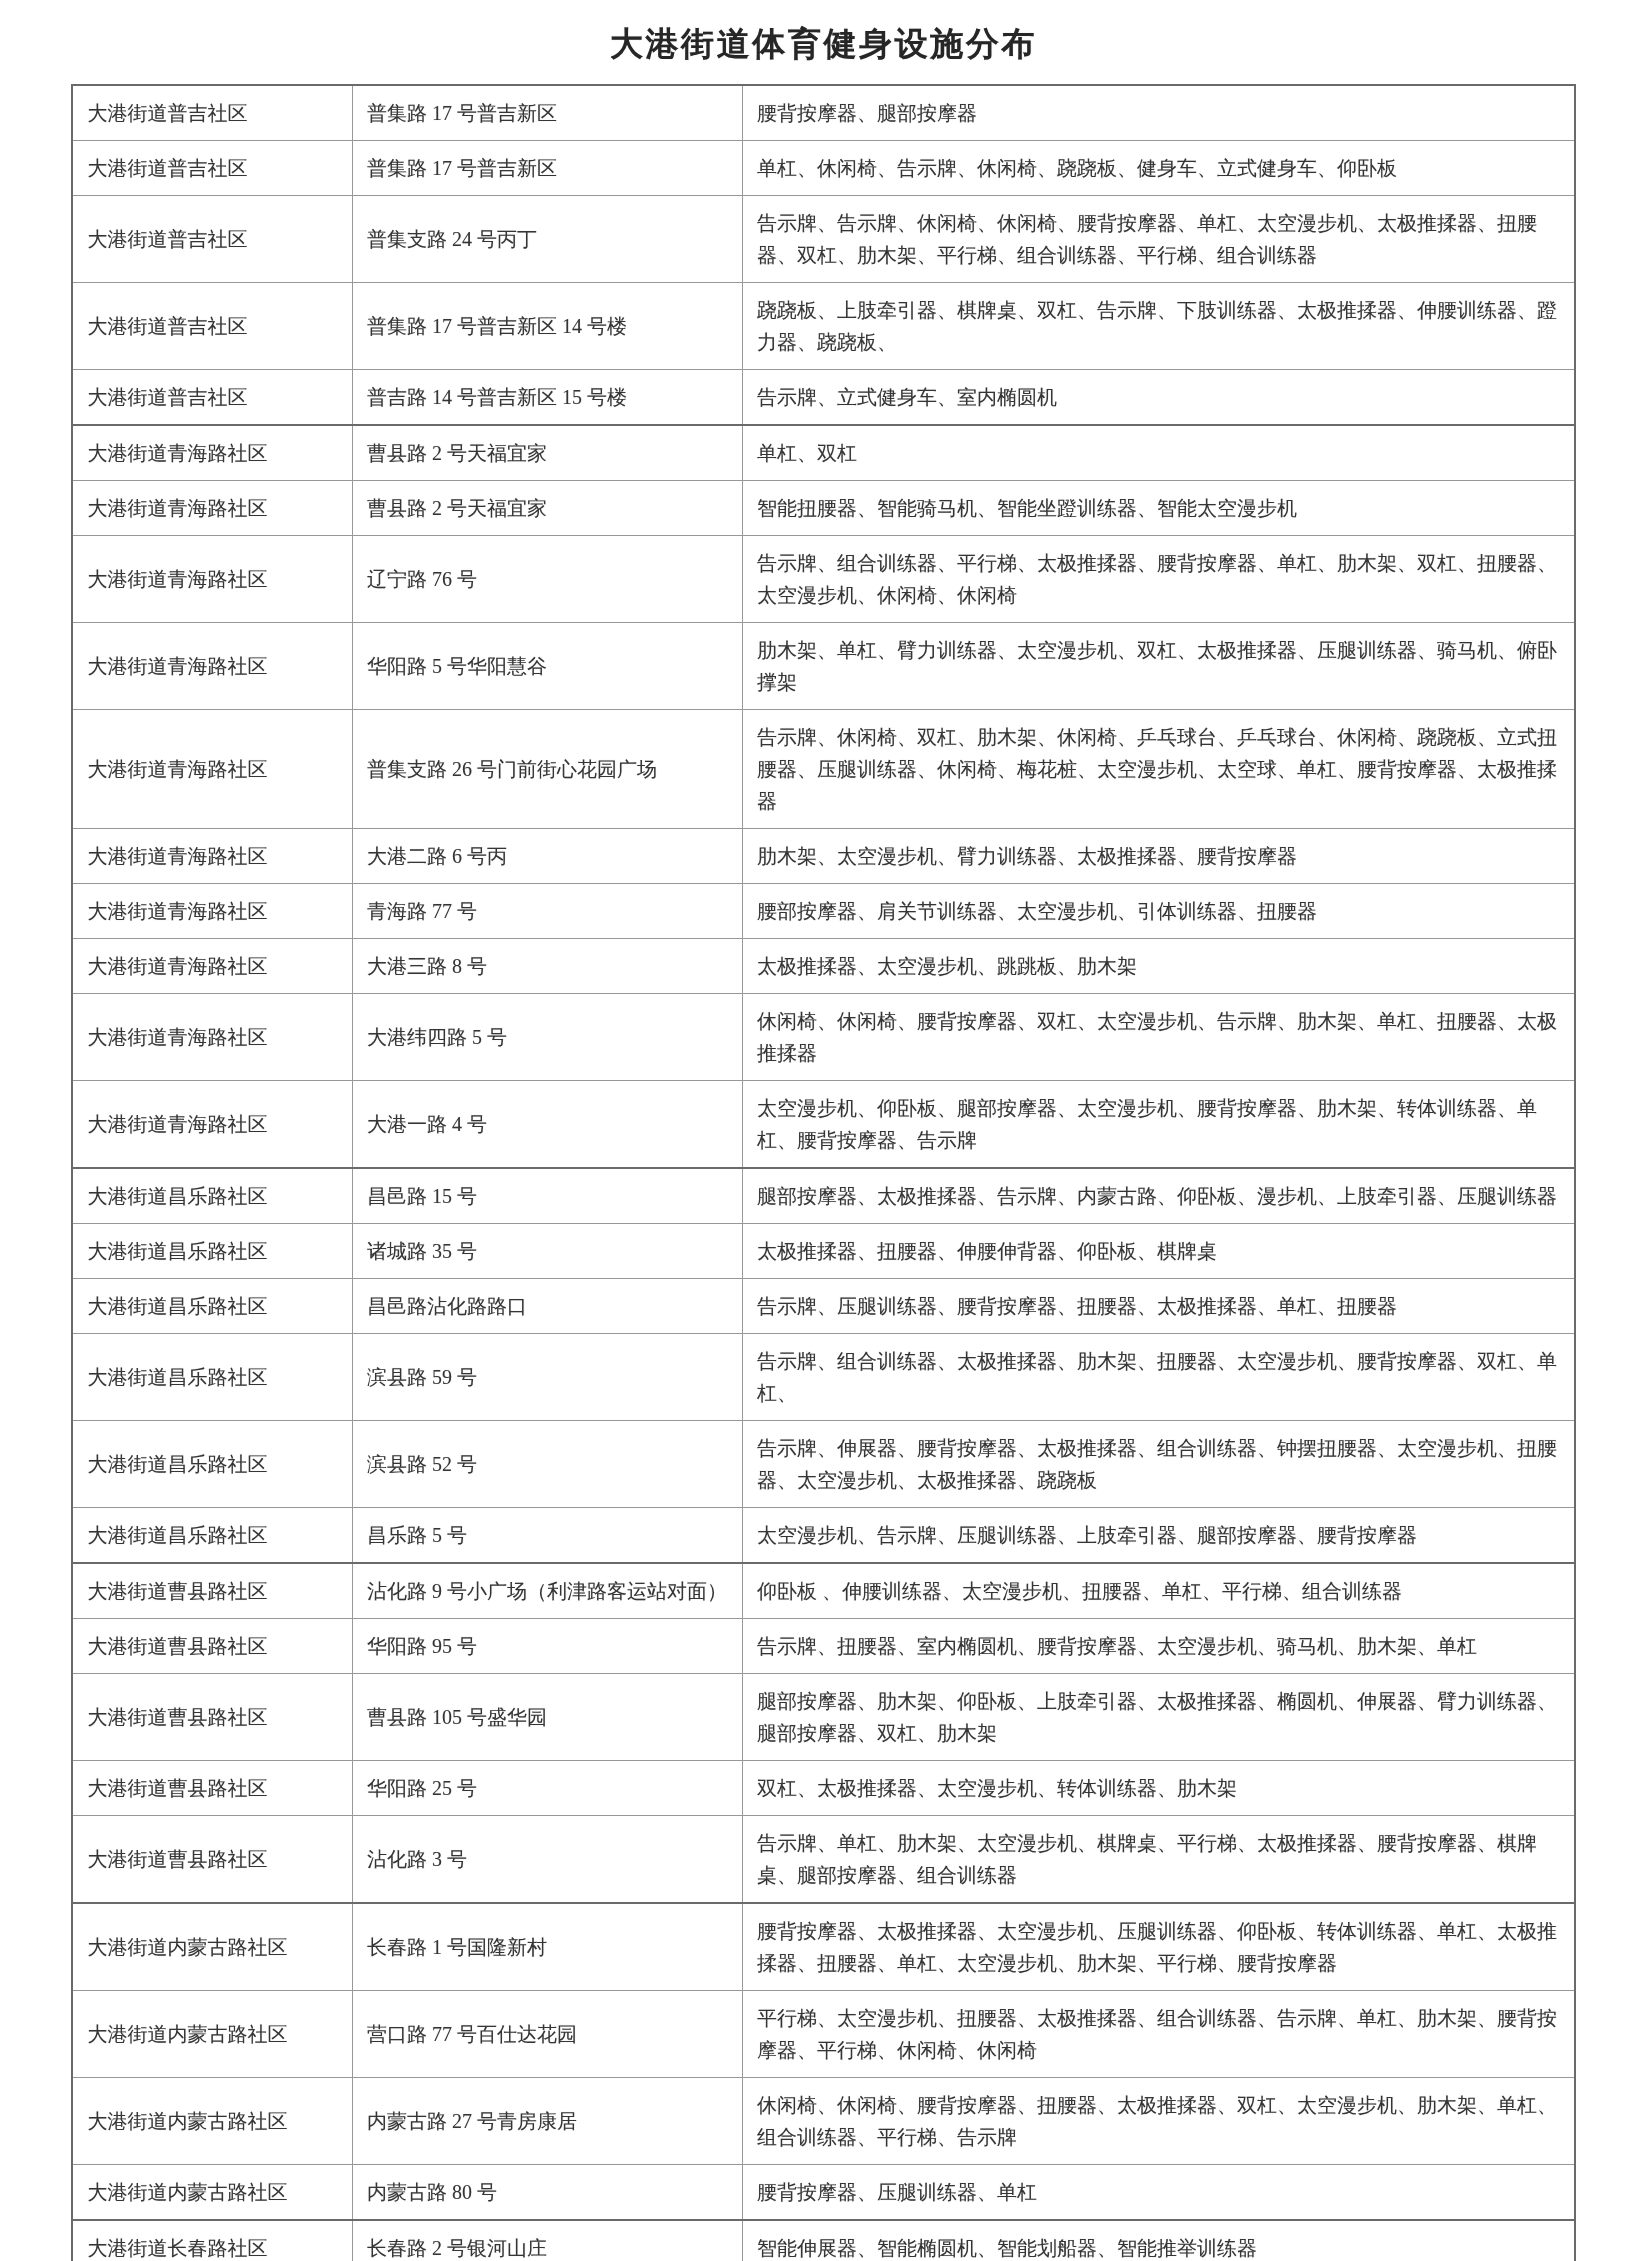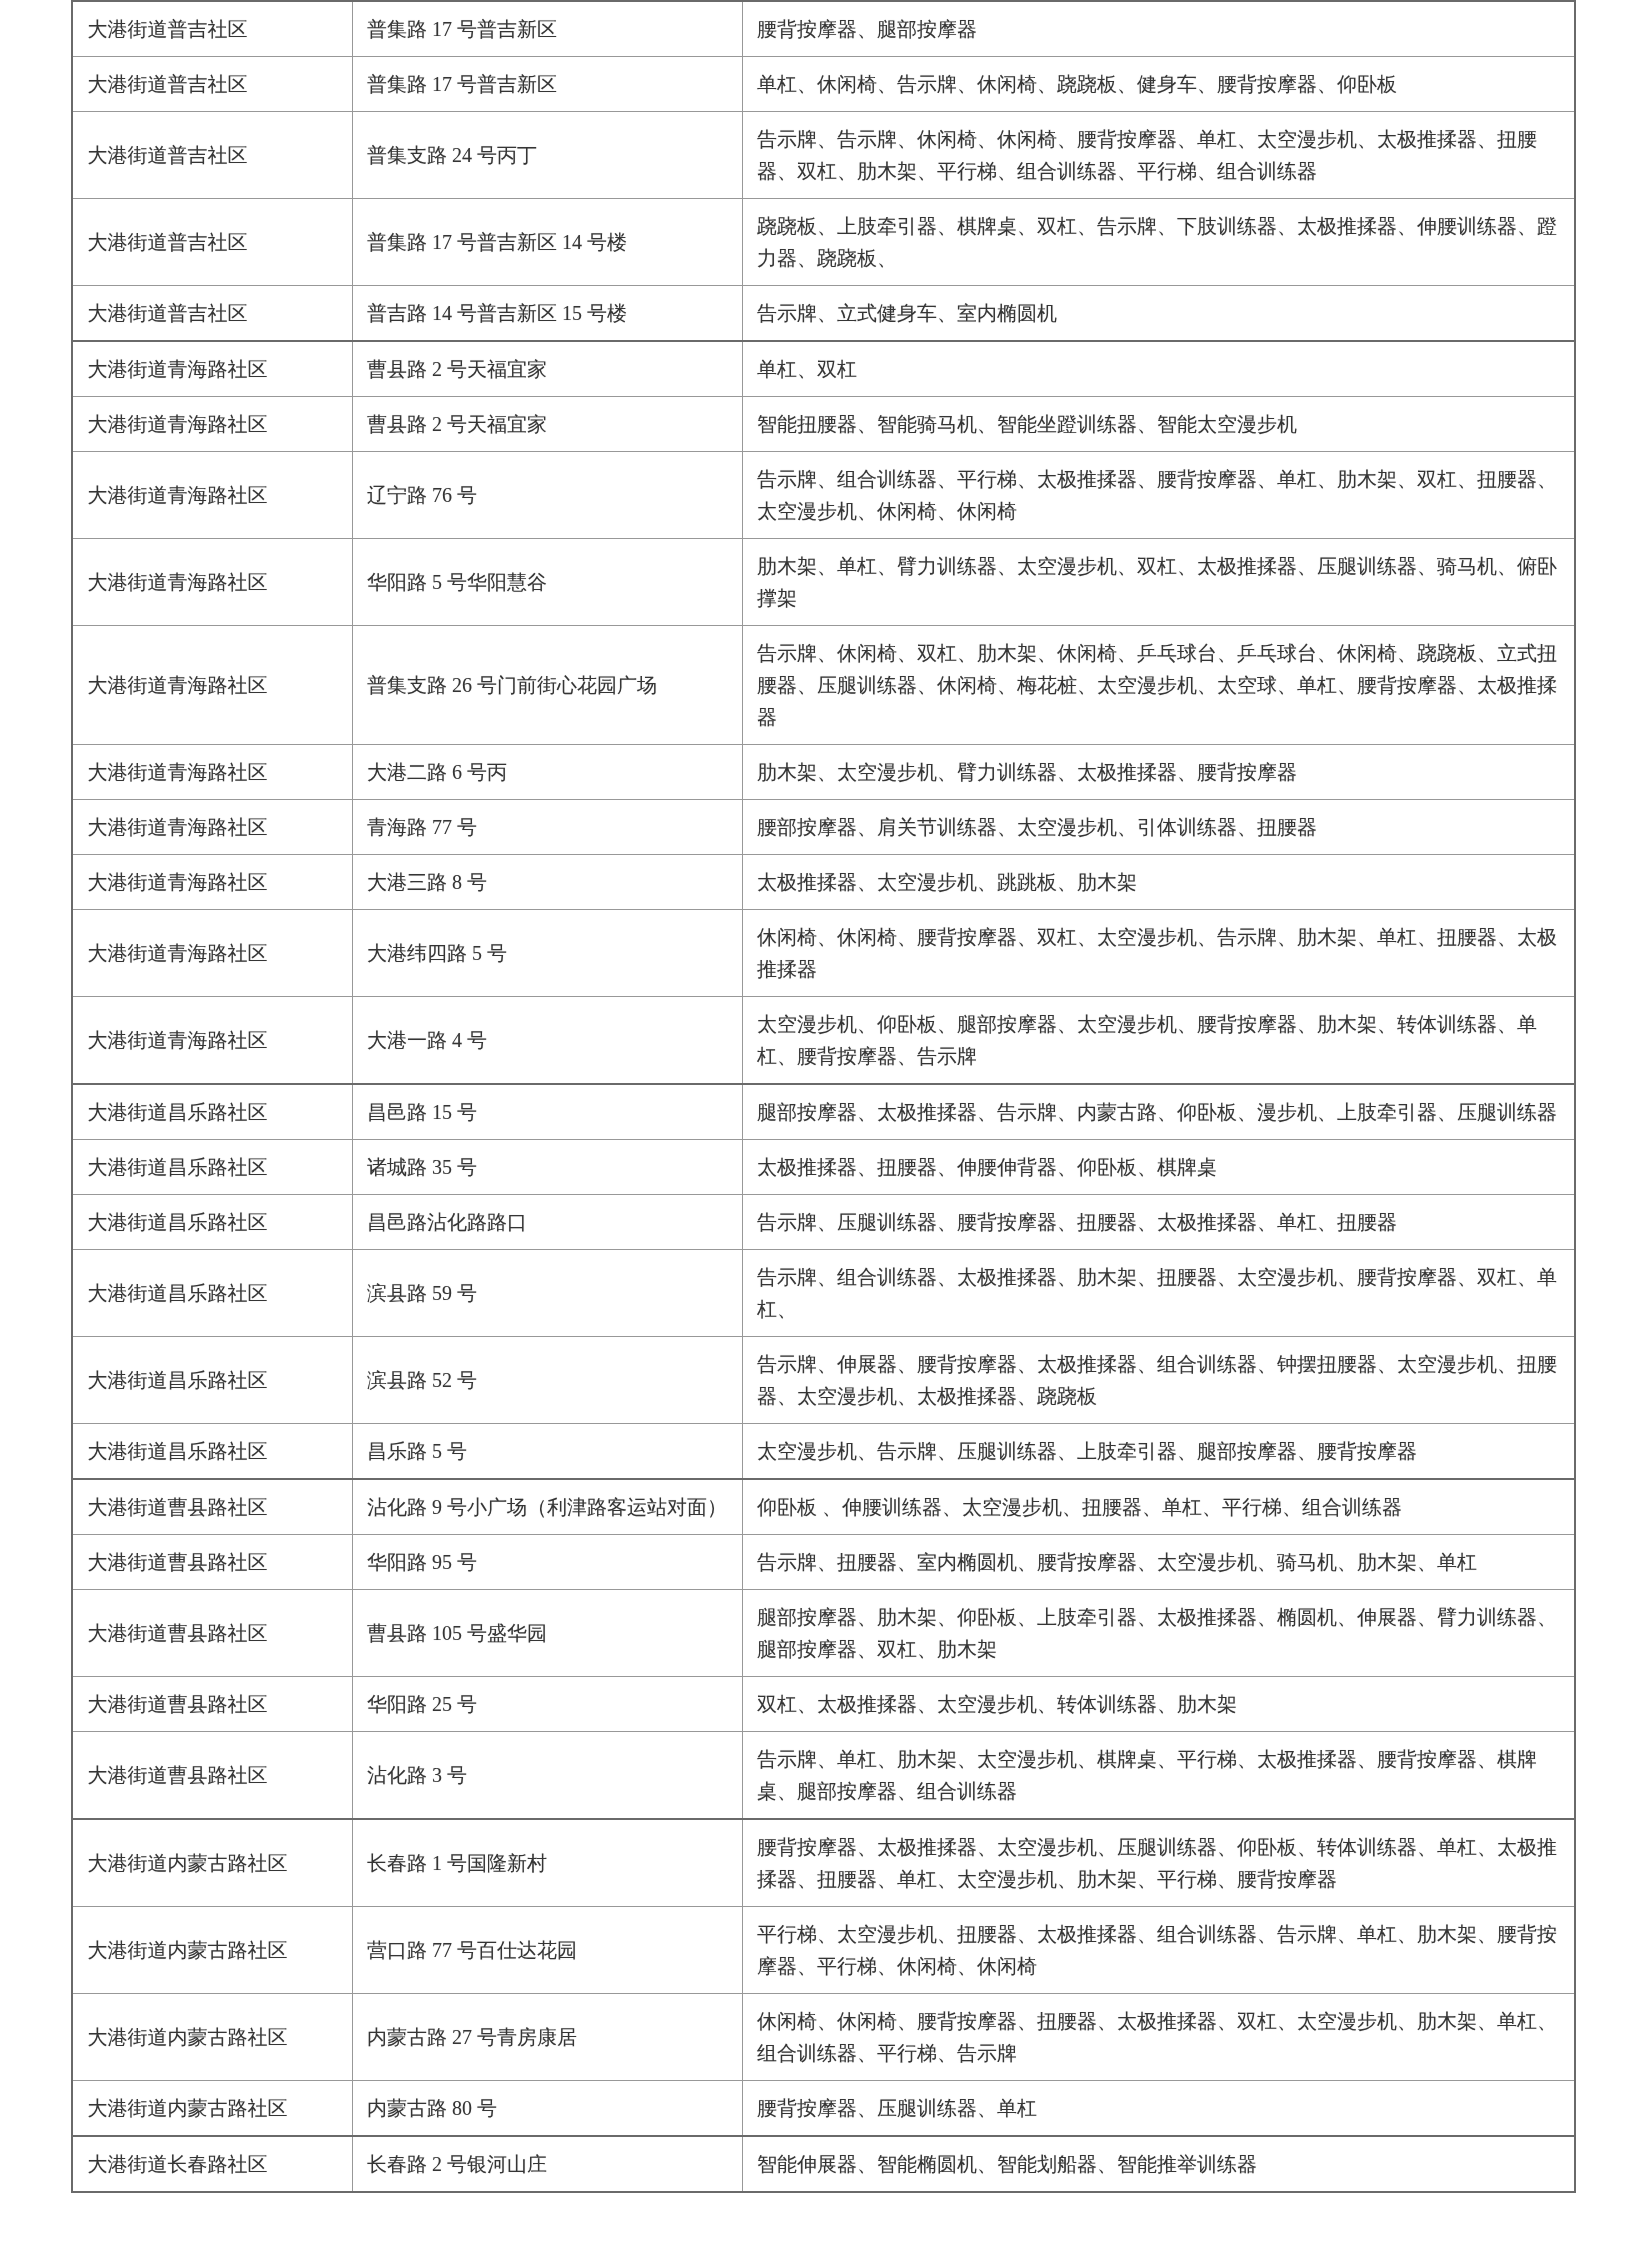--- a/index.html
+++ b/index.html
@@ -52,37 +52,38 @@
   }
   tr.group-start td {
     border-top: 2.6px solid #6a6a6a;
   }
 </style>
 </head>
 <body>
 
 <div class="page">
 
+  <h1 class="doc-title">大港街道体育健身设施分布</h1>
 
   <table class="facilities">
     <colgroup>
       <col class="c-community">
       <col class="c-address">
       <col class="c-facilities">
     </colgroup>
     <tbody id="table-body">
         <tr>
     <td>大港街道普吉社区</td>
     <td>普集路 17 号普吉新区</td>
     <td>腰背按摩器、腿部按摩器</td>
   </tr>
         <tr>
     <td>大港街道普吉社区</td>
     <td>普集路 17 号普吉新区</td>
-    <td>单杠、休闲椅、告示牌、休闲椅、跷跷板、健身车、腰背按摩器、仰卧板</td>
+    <td>单杠、休闲椅、告示牌、休闲椅、跷跷板、健身车、立式健身车、仰卧板</td>
   </tr>
         <tr>
     <td>大港街道普吉社区</td>
     <td>普集支路 24 号丙丁</td>
     <td>告示牌、告示牌、休闲椅、休闲椅、腰背按摩器、单杠、太空漫步机、太极推揉器、扭腰器、双杠、肋木架、平行梯、组合训练器、平行梯、组合训练器</td>
   </tr>
         <tr>
     <td>大港街道普吉社区</td>
     <td>普集路 17 号普吉新区 14 号楼</td>
     <td>跷跷板、上肢牵引器、棋牌桌、双杠、告示牌、下肢训练器、太极推揉器、伸腰训练器、蹬力器、跷跷板、</td>

